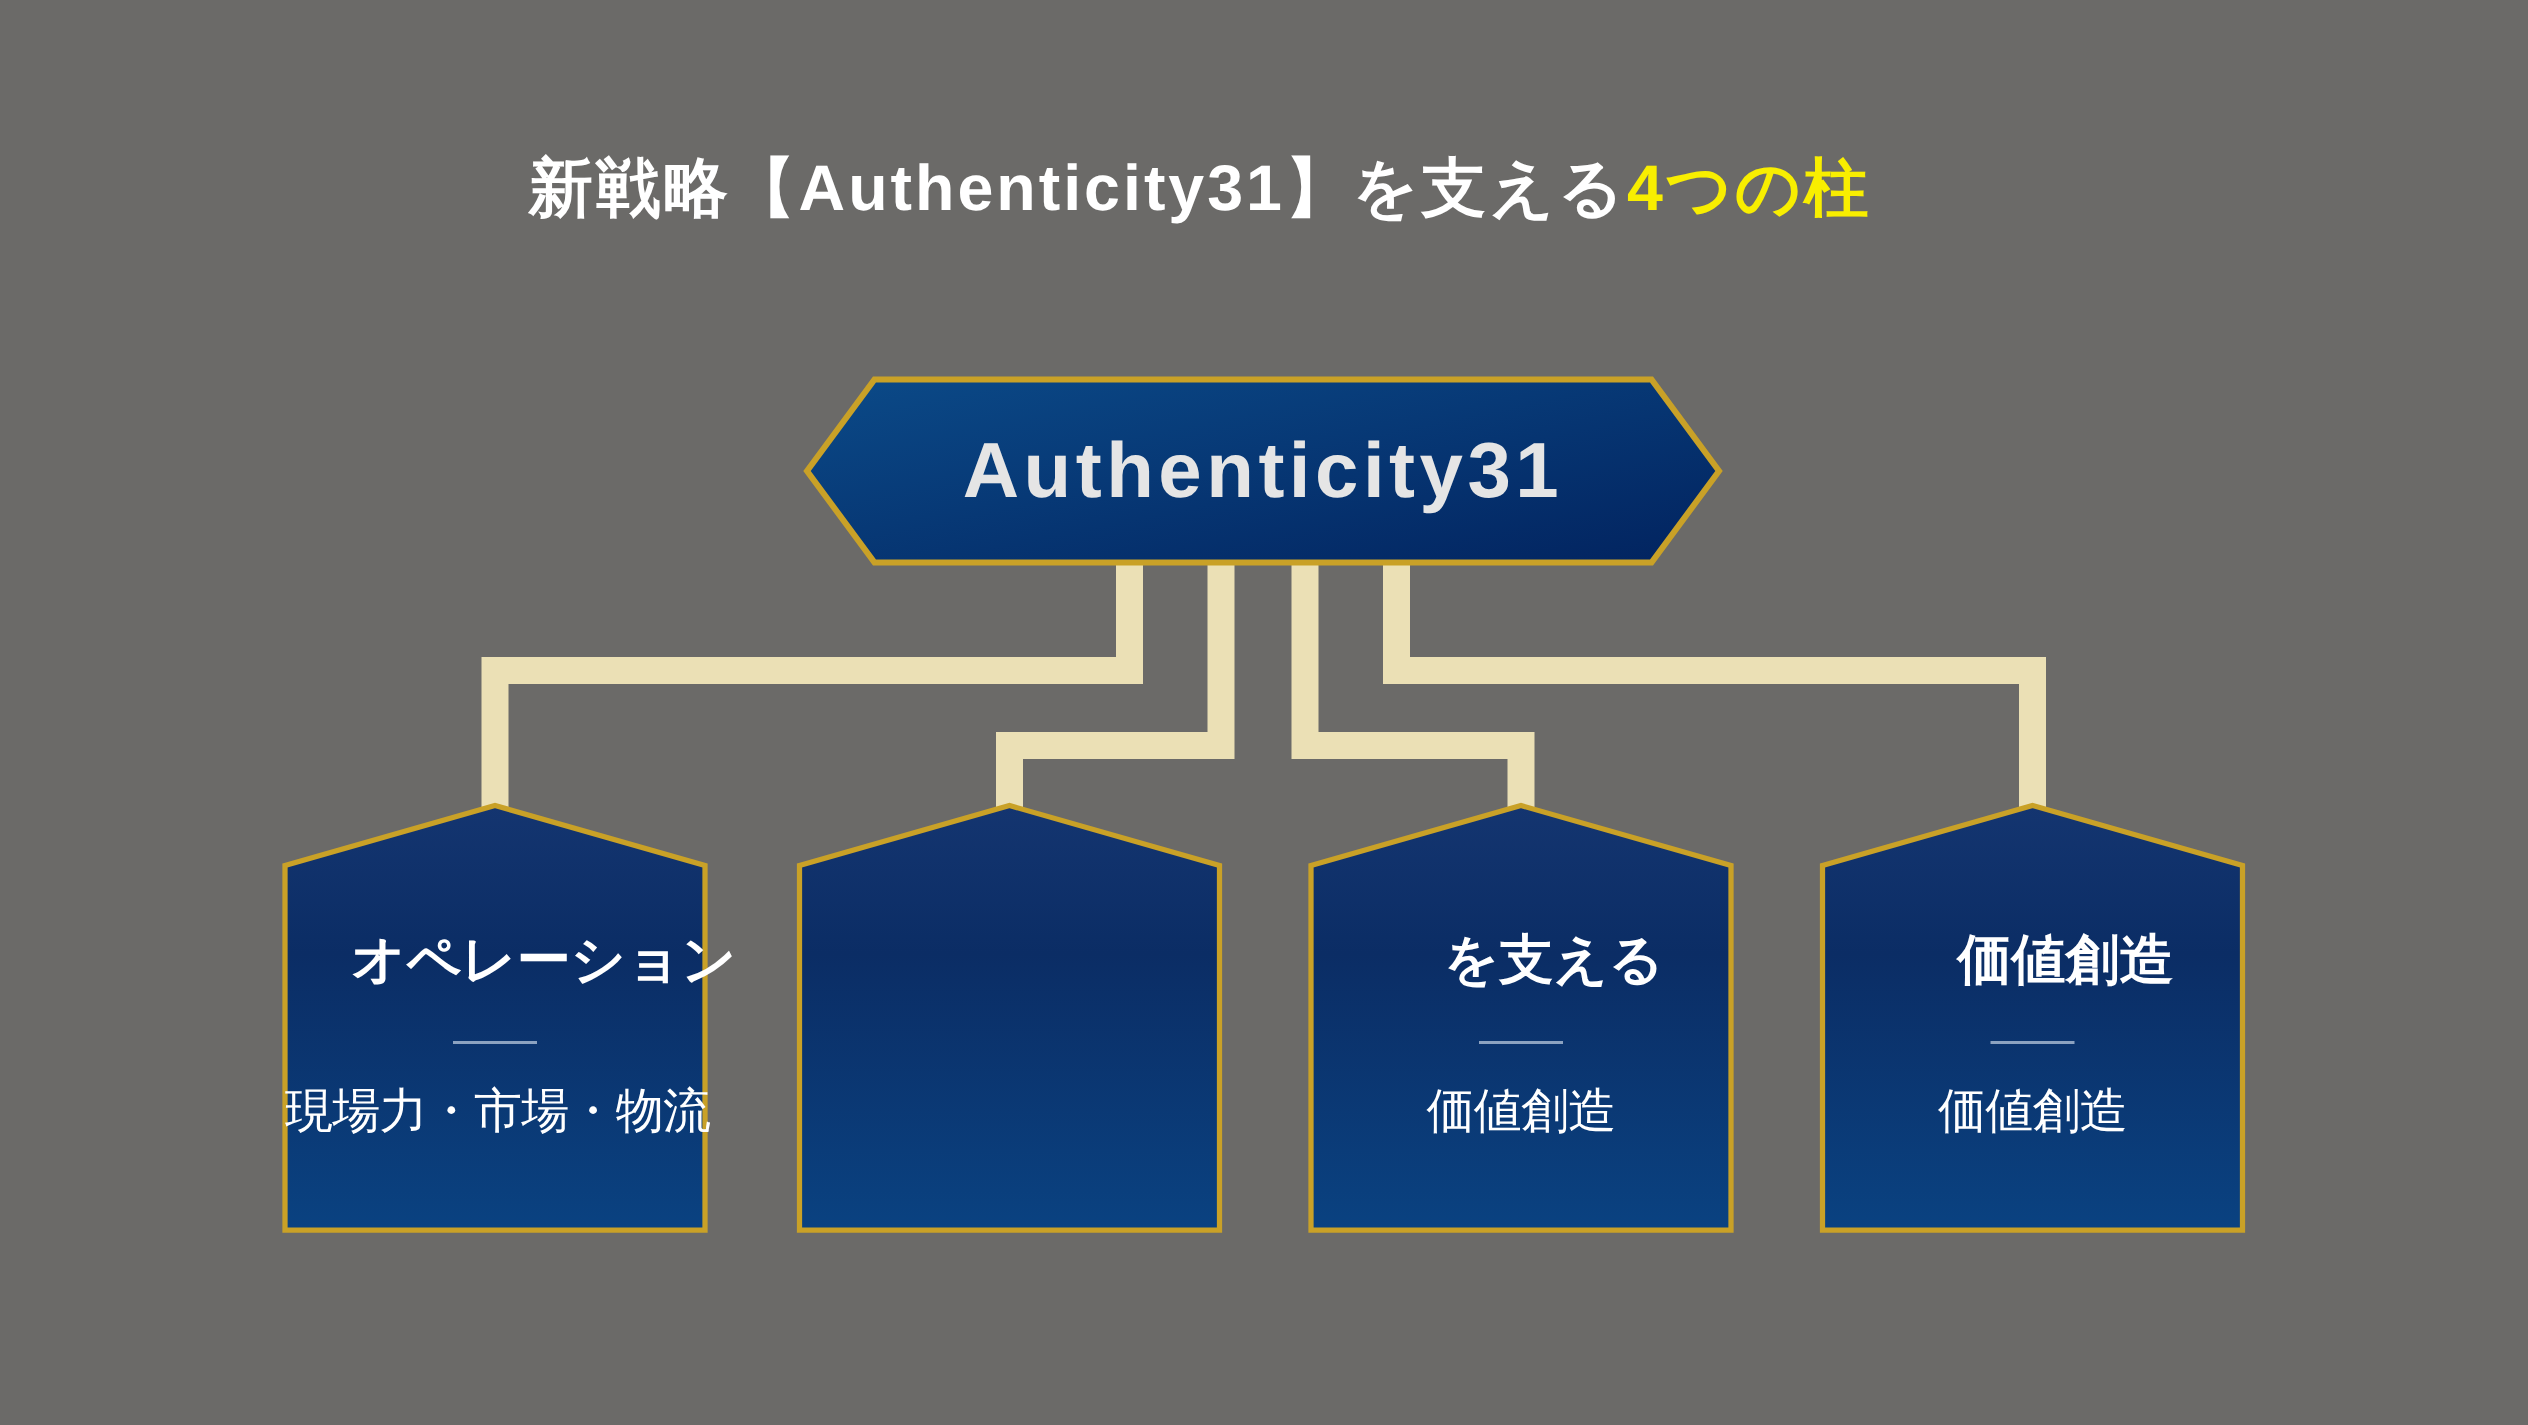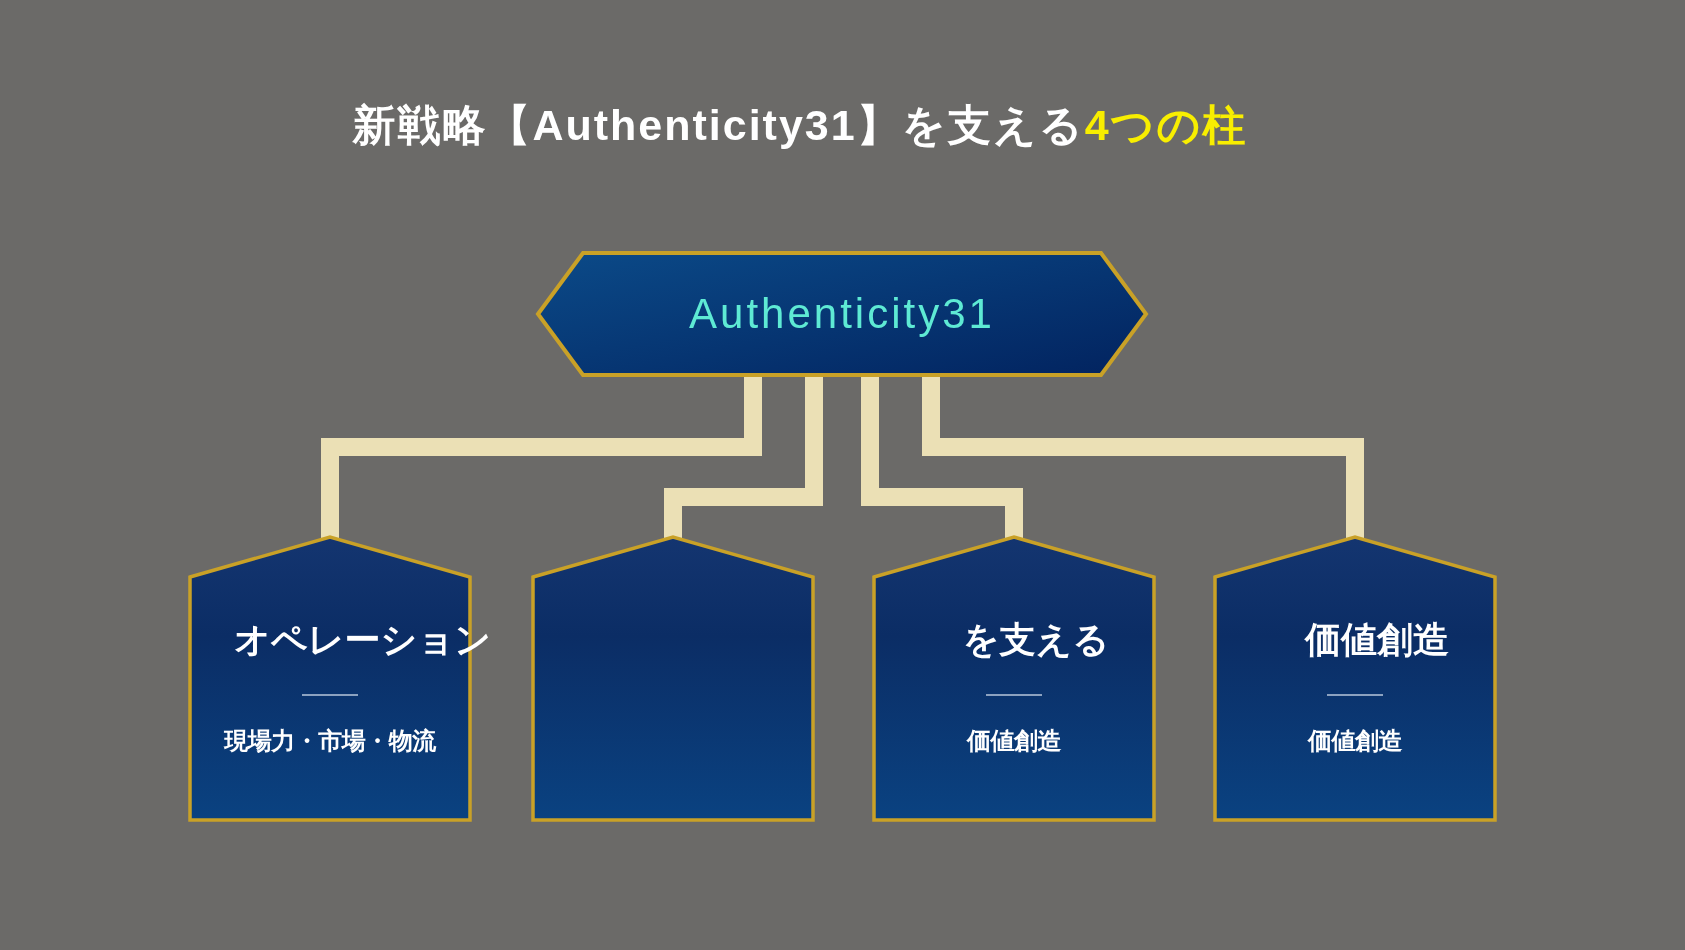--- a/index.html
+++ b/index.html
@@ -20,38 +20,38 @@
   }
   .title .hl{color:#f8ee00;}
 
   
   svg.diagram{position:absolute;left:0;top:0;}
 
   
   .hex-label{
     position:absolute;left:538px;top:253px;width:608px;height:122px;
     display:flex;align-items:center;justify-content:center;
-    font-size:42px;font-weight:400;letter-spacing:3px;color:#5eead4;
+    font-size:52px;font-weight:700;letter-spacing:3px;color:#e5e5e5;
   }
 
   
   .pillar{
     position:absolute;top:537px;width:280px;height:285px;
     box-sizing:border-box;padding-top:85px;
     text-align:center;color:#ffffff;
   }
   .pillar-title{
     font-size:36px;line-height:36px;font-weight:700;white-space:nowrap;margin-left:44px;
   }
   .pillar-divider{
     width:56px;height:2px;background:#8ca2c0;
     margin:36px auto 31px auto;
   }
   .pillar-subtitle{
-    font-size:24px;line-height:27px;font-weight:700;white-space:nowrap;
+    font-size:32px;line-height:27px;font-weight:400;white-space:nowrap;
     letter-spacing:-0.5px;
   }
 </style>
 </head>
 <body>
 
 <div class="canvas">
 
   <h1 class="title"><span>新戦略【Authenticity31】を支える</span><span class="hl">4つの柱</span></h1>
 

